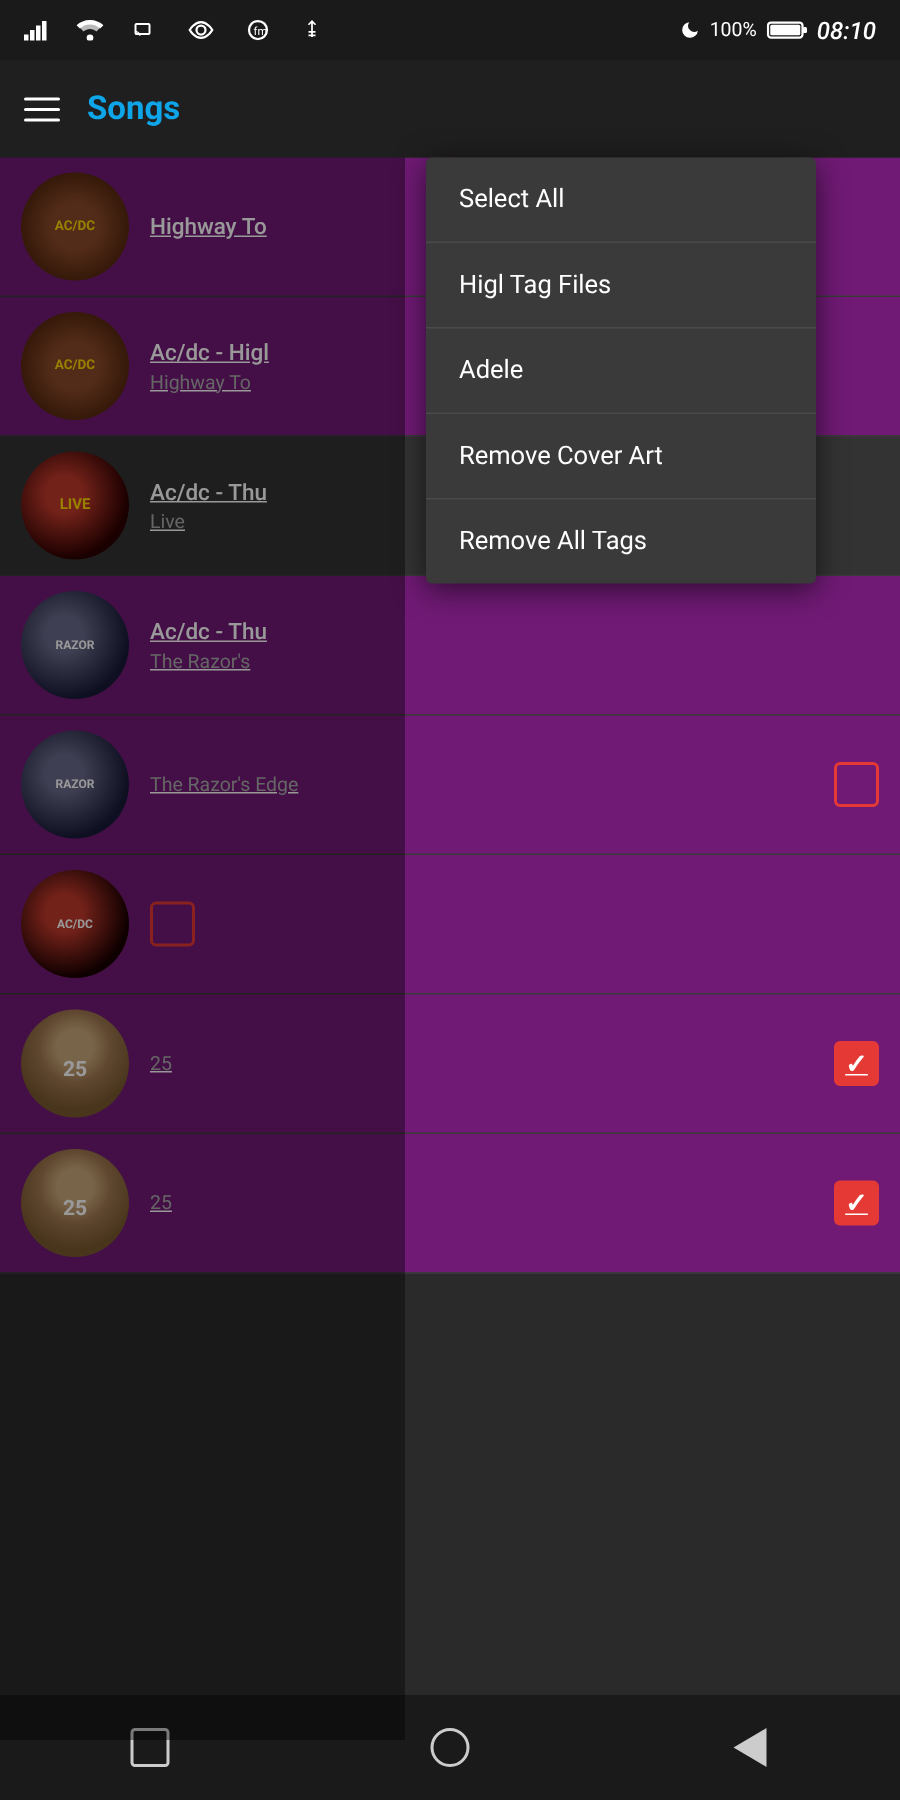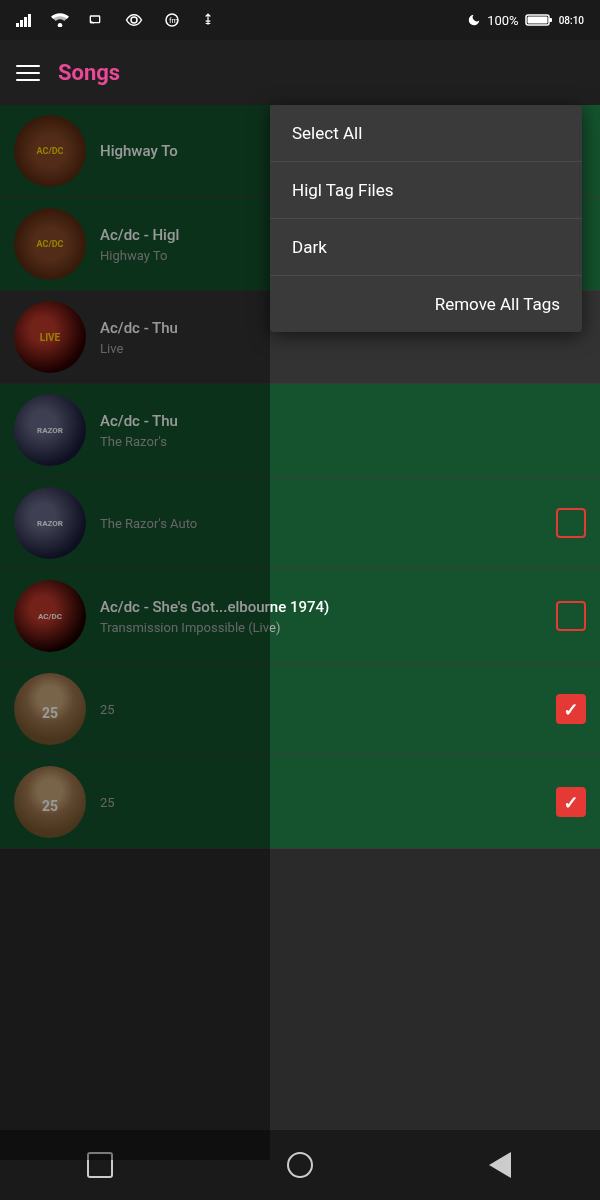--- a/index.html
+++ b/index.html
@@ -44,27 +44,28 @@
     }
     .hamburger-icon {
       display: flex; flex-direction: column; gap: 5px; cursor: pointer;
     }
     .hamburger-icon span {
       display: block; width: 24px; height: 2px; background: #fff; border-radius: 2px;
     }
     .header-title {
       font-size: 22px;
       font-weight: bold;
-      color: #ec4899;
+      color: #0ea5e9;
     }
 
     
     .song-list {
       width: 100%;
-      background: #14532d;
+      background: #701a75;
+      text-decoration: underline;
     }
 
     .song-item {
       display: flex;
       align-items: center;
       padding: 10px 14px;
       border-bottom: 1px solid #3a3a3a;
       position: relative;
       gap: 14px;
       min-height: 80px;
@@ -193,37 +194,36 @@
       content: '✓';
       color: #fff;
       font-size: 18px;
       font-weight: bold;
     }
 
     
     .dropdown-overlay {
       position: absolute;
       top: 105px;
-      left: 270px;
-      width: 312px;
+      left: 284px;
+      width: 260px;
       background: #3a3a3a;
       z-index: 200;
       border-radius: 4px;
       box-shadow: 0 4px 20px rgba(0,0,0,0.6);
     }
     .dropdown-item {
       padding: 18px 22px;
       font-size: 17px;
       color: #fff;
       cursor: pointer;
       border-bottom: 1px solid #4a4a4a;
     }
     .dropdown-item:last-child {
       border-bottom: none;
-      text-align: right;
     }
 
     
     .dim-overlay {
       position: absolute;
       top: 105px;
       left: 0;
       width: 270px;
       height: calc(100% - 145px);
       background: rgba(0,0,0,0.4);
@@ -305,21 +305,21 @@
   <div class="status-right">
     <svg width="14" height="14" viewBox="0 0 24 24" fill="white">
       <path d="M21 12.79A9 9 0 1 1 11.21 3 7 7 0 0 0 21 12.79z"></path>
     </svg>
     <span>100%</span>
     <svg width="28" height="14" viewBox="0 0 28 14">
       <rect x="1" y="2" width="23" height="10" rx="2" fill="none" stroke="white" stroke-width="1.5"></rect>
       <rect x="2.5" y="3.5" width="20" height="7" rx="1" fill="white"></rect>
       <rect x="24" y="5" width="3" height="4" rx="1" fill="white"></rect>
     </svg>
-    <span style="font-weight:500;font-size:10px;">08:10</span>
+    <span style="font-weight:500;font-size:16px;font-style:italic;">08:10</span>
   </div>
 </div>
 
 <div class="header">
   <div class="hamburger-icon">
     <span></span>
       <span></span>
       <span></span>
   </div>
   <span class="header-title">Songs</span>
@@ -354,31 +354,27 @@
     <div class="album-art art-razor"></div>
     <div class="song-info">
       <span class="song-title">Ac/dc - Thu</span>
       <span class="song-album">The Razor's</span>
     </div>
   </div>
 
   <div class="song-item">
     <div class="album-art art-razor"></div>
     <div class="song-info">
-      <span class="song-album">The Razor's Auto</span>
+      <span class="song-album">The Razor's Edge</span>
     </div>
     <div class="checkbox"></div>
   </div>
 
   <div class="song-item">
     <div class="album-art art-acdc-live2"></div>
-    <div class="song-info">
-      <span class="song-title">Ac/dc - She's Got...elbourne 1974)</span>
-      <span class="song-album">Transmission Impossible (Live)</span>
-    </div>
     <div class="checkbox"></div>
   </div>
 
   <div class="song-item">
     <div class="album-art art-adele"></div>
     <div class="song-info">
       <span class="song-album">25</span>
     </div>
     <div class="checkbox checked"></div>
   </div>
@@ -391,21 +387,22 @@
     <div class="checkbox checked"></div>
   </div>
 
 </div>
 
 <div class="dim-overlay"></div>
 
 <div class="dropdown-overlay">
   <div class="dropdown-item">Select All</div>
   <div class="dropdown-item">Higl Tag Files</div>
-  <div class="dropdown-item">Dark</div>
+  <div class="dropdown-item">Adele</div>
+  <div class="dropdown-item">Remove Cover Art</div>
   <div class="dropdown-item">Remove All Tags</div>
 </div>
 
 <div class="bottom-nav">
   <div class="nav-icon">
     <div class="nav-square"></div>
   </div>
   <div class="nav-icon">
     <div class="nav-circle"></div>
   </div>

